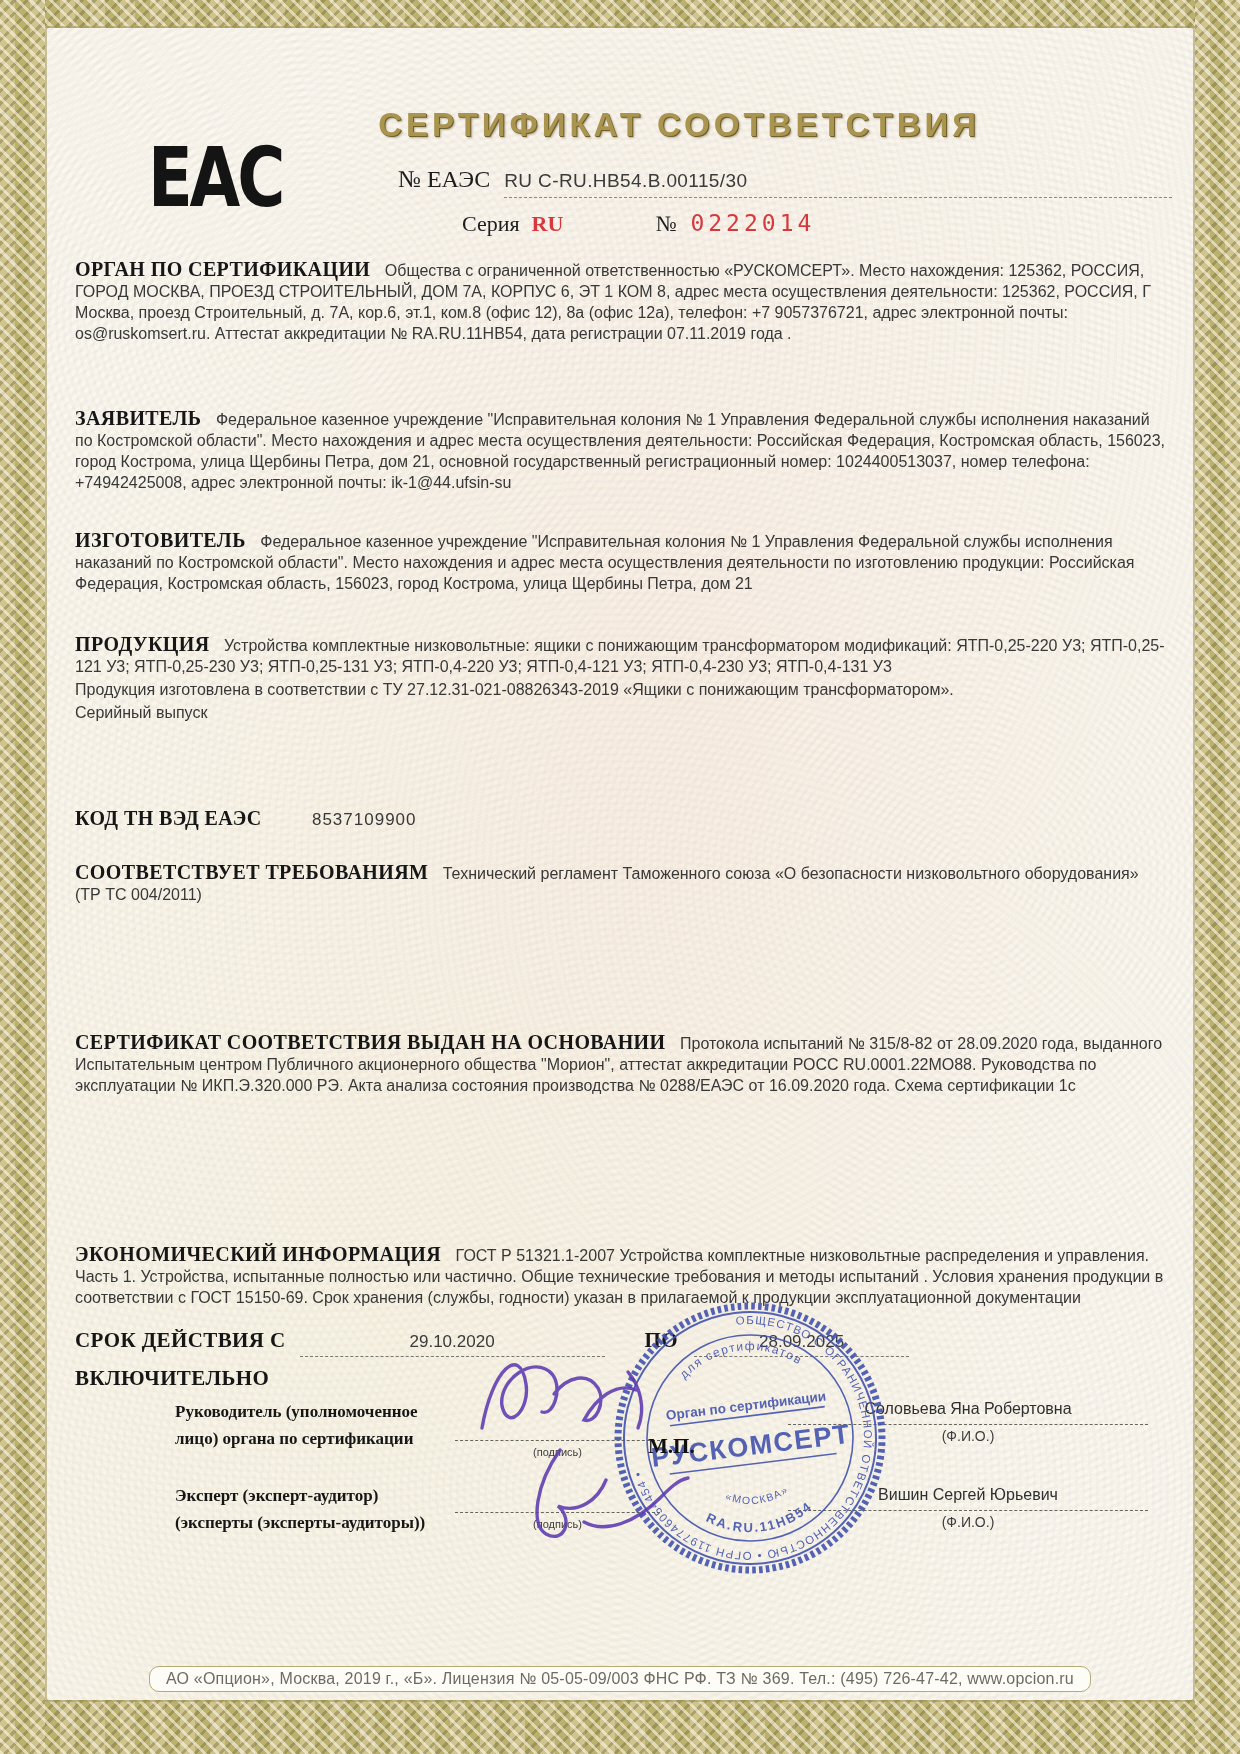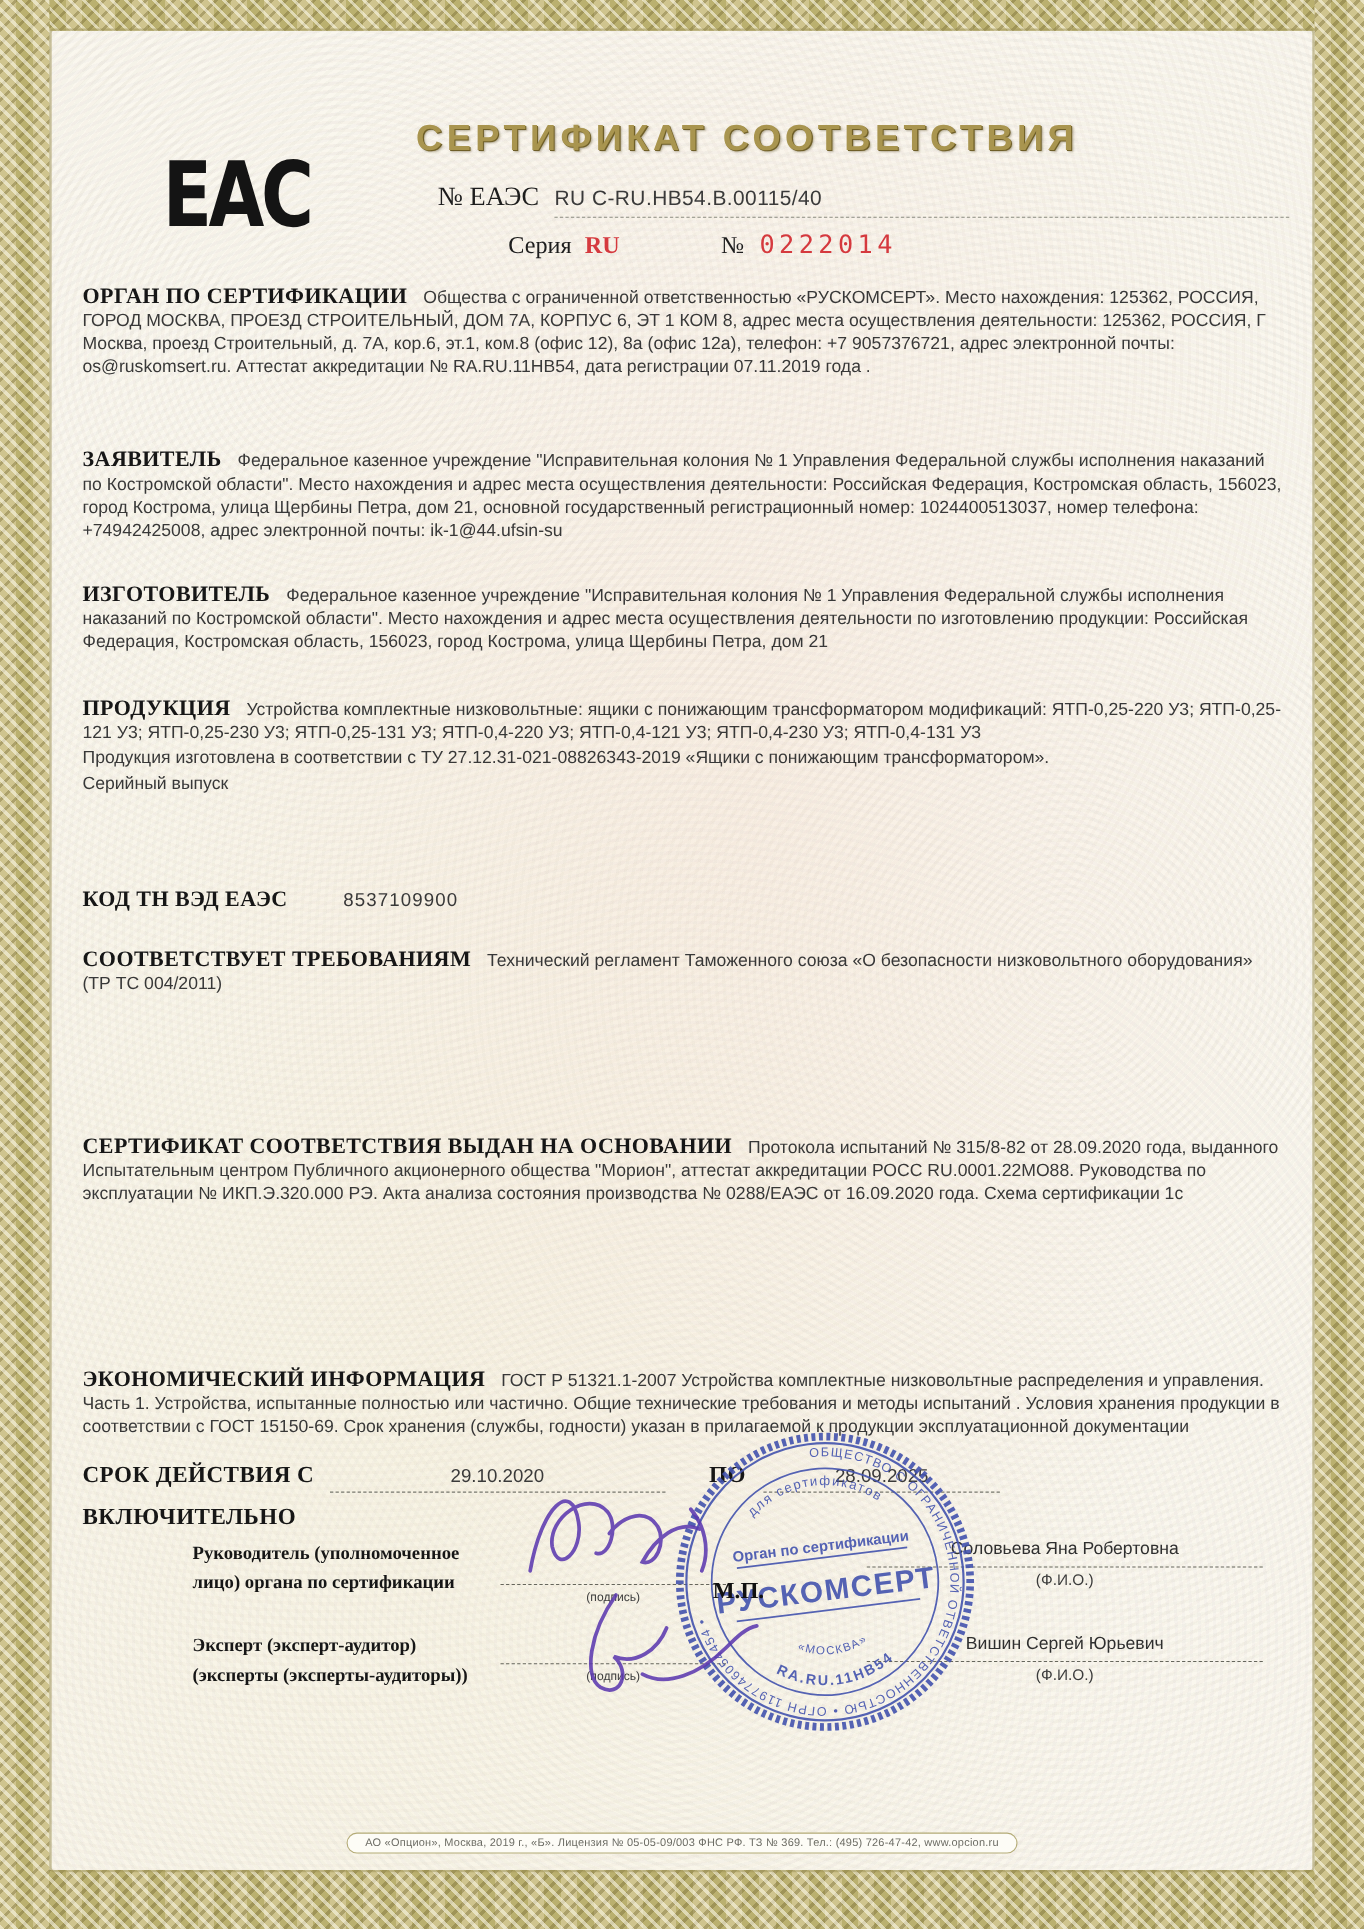--- a/index.html
+++ b/index.html
@@ -72,21 +72,21 @@
   .fio{position:absolute;width:360px;text-align:center;font-size:16px;color:#2f2f2f;}
   .fio .nm{display:block;padding-bottom:6px;border-bottom:1.6px dashed #66665c;}
   .fio .cap{display:block;font-size:14px;color:#3c3c3c;margin-top:3px;}
   .mp{position:absolute;left:648px;top:1434px;font-family:"Liberation Serif",serif;
     font-weight:bold;font-size:21px;color:#111;z-index:6;}
   .sig-svg{position:absolute;z-index:5;}
   .stamp-svg{position:absolute;left:610px;top:1298px;z-index:4;opacity:.9;transform:rotate(-7deg);}
   
   .footer-pill{position:absolute;left:50%;transform:translateX(-50%);top:1666px;
     background:#fdfcf6;border:1px solid #b4ab77;border-radius:10px;padding:3px 16px;
-    font-size:10px;color:#6c6c64;letter-spacing:.2px;white-space:nowrap;z-index:3;}
+    font-size:16px;color:#6c6c64;letter-spacing:.2px;white-space:nowrap;z-index:3;}
 </style>
 </head>
 <body>
 
 <div class="page">
 
   <div class="guilloche"></div>
 
   <div class="band top"></div>
   <div class="band bottom"></div>
@@ -96,21 +96,21 @@
 
 
   <div class="eac">ЕАС</div>
 
   <div class="doc-title">
     <span>СЕРТИФИКАТ СООТВЕТСТВИЯ</span>
   </div>
 
   <div class="num-row">
     <span class="lbl">№ ЕАЭС</span>
-    <span class="val">RU C-RU.HB54.B.00115/40</span>
+    <span class="val">RU C-RU.HB54.B.00115/30</span>
   </div>
 
   <div class="series-row">
     <span class="lbl">Серия</span>
     <span class="series-val red">RU</span>
     <span class="lbl no">№</span>
     <span class="serial red">0222014</span>
   </div>
 
   <p class="sec" style="top:243px">

